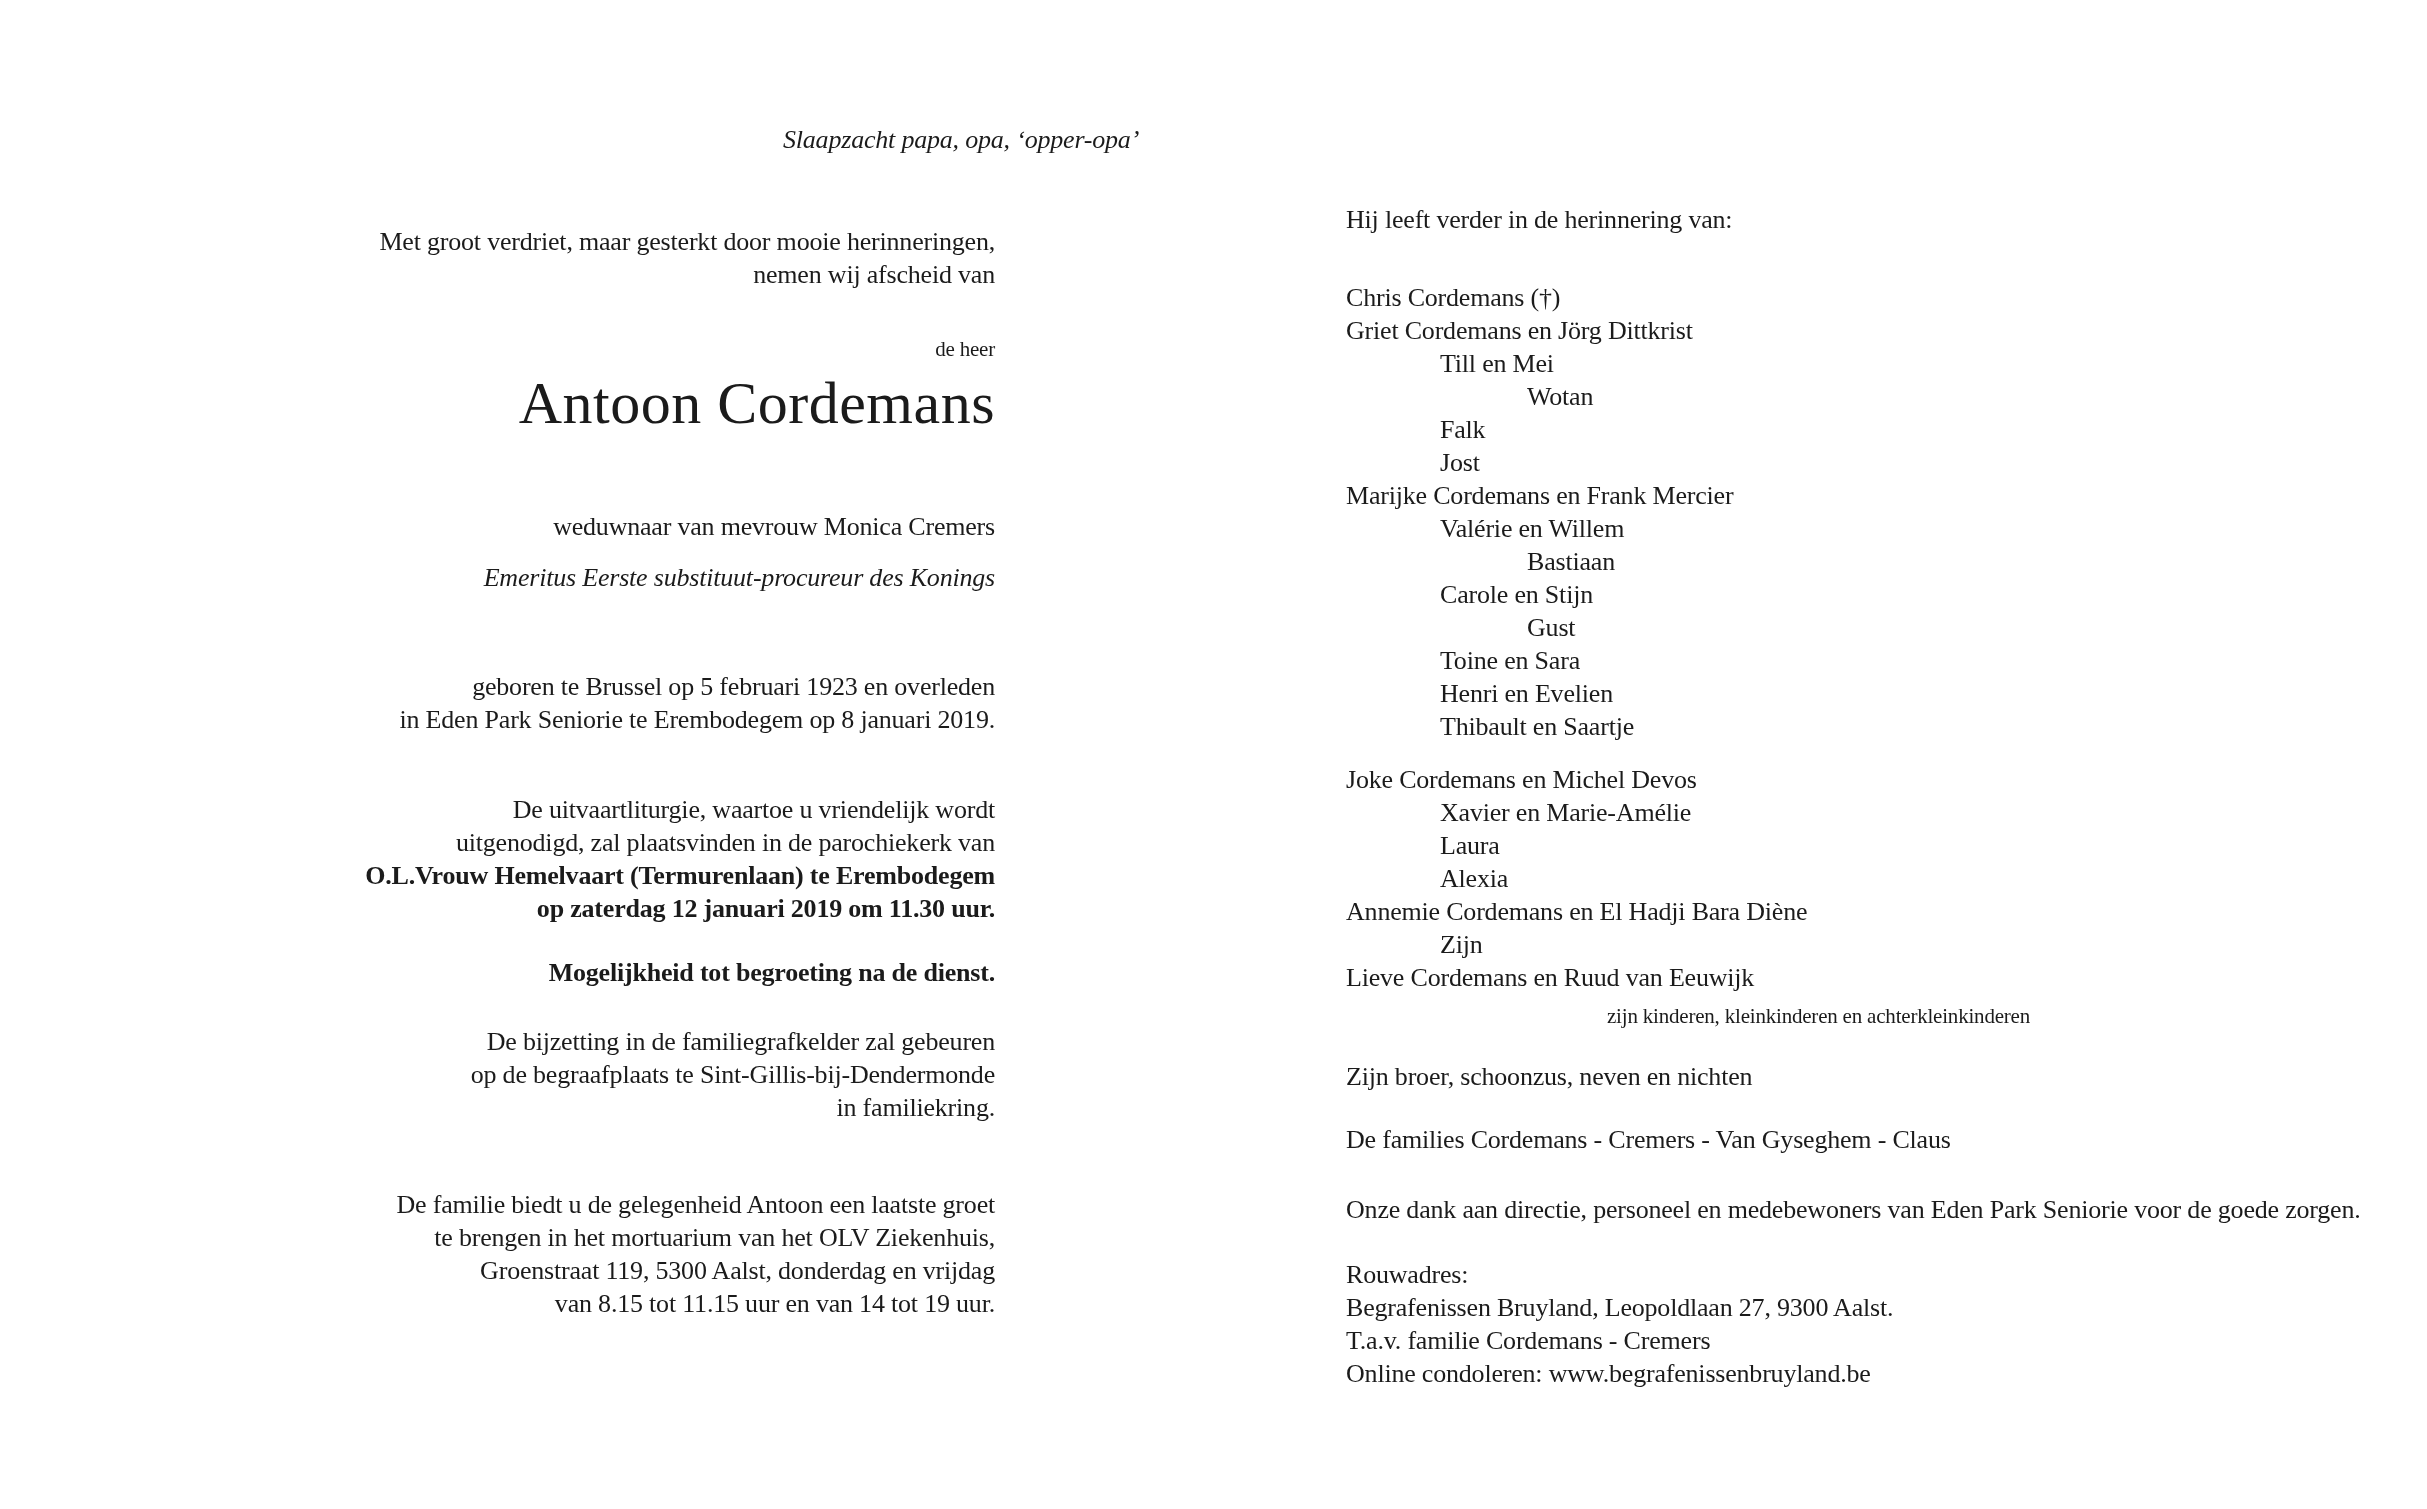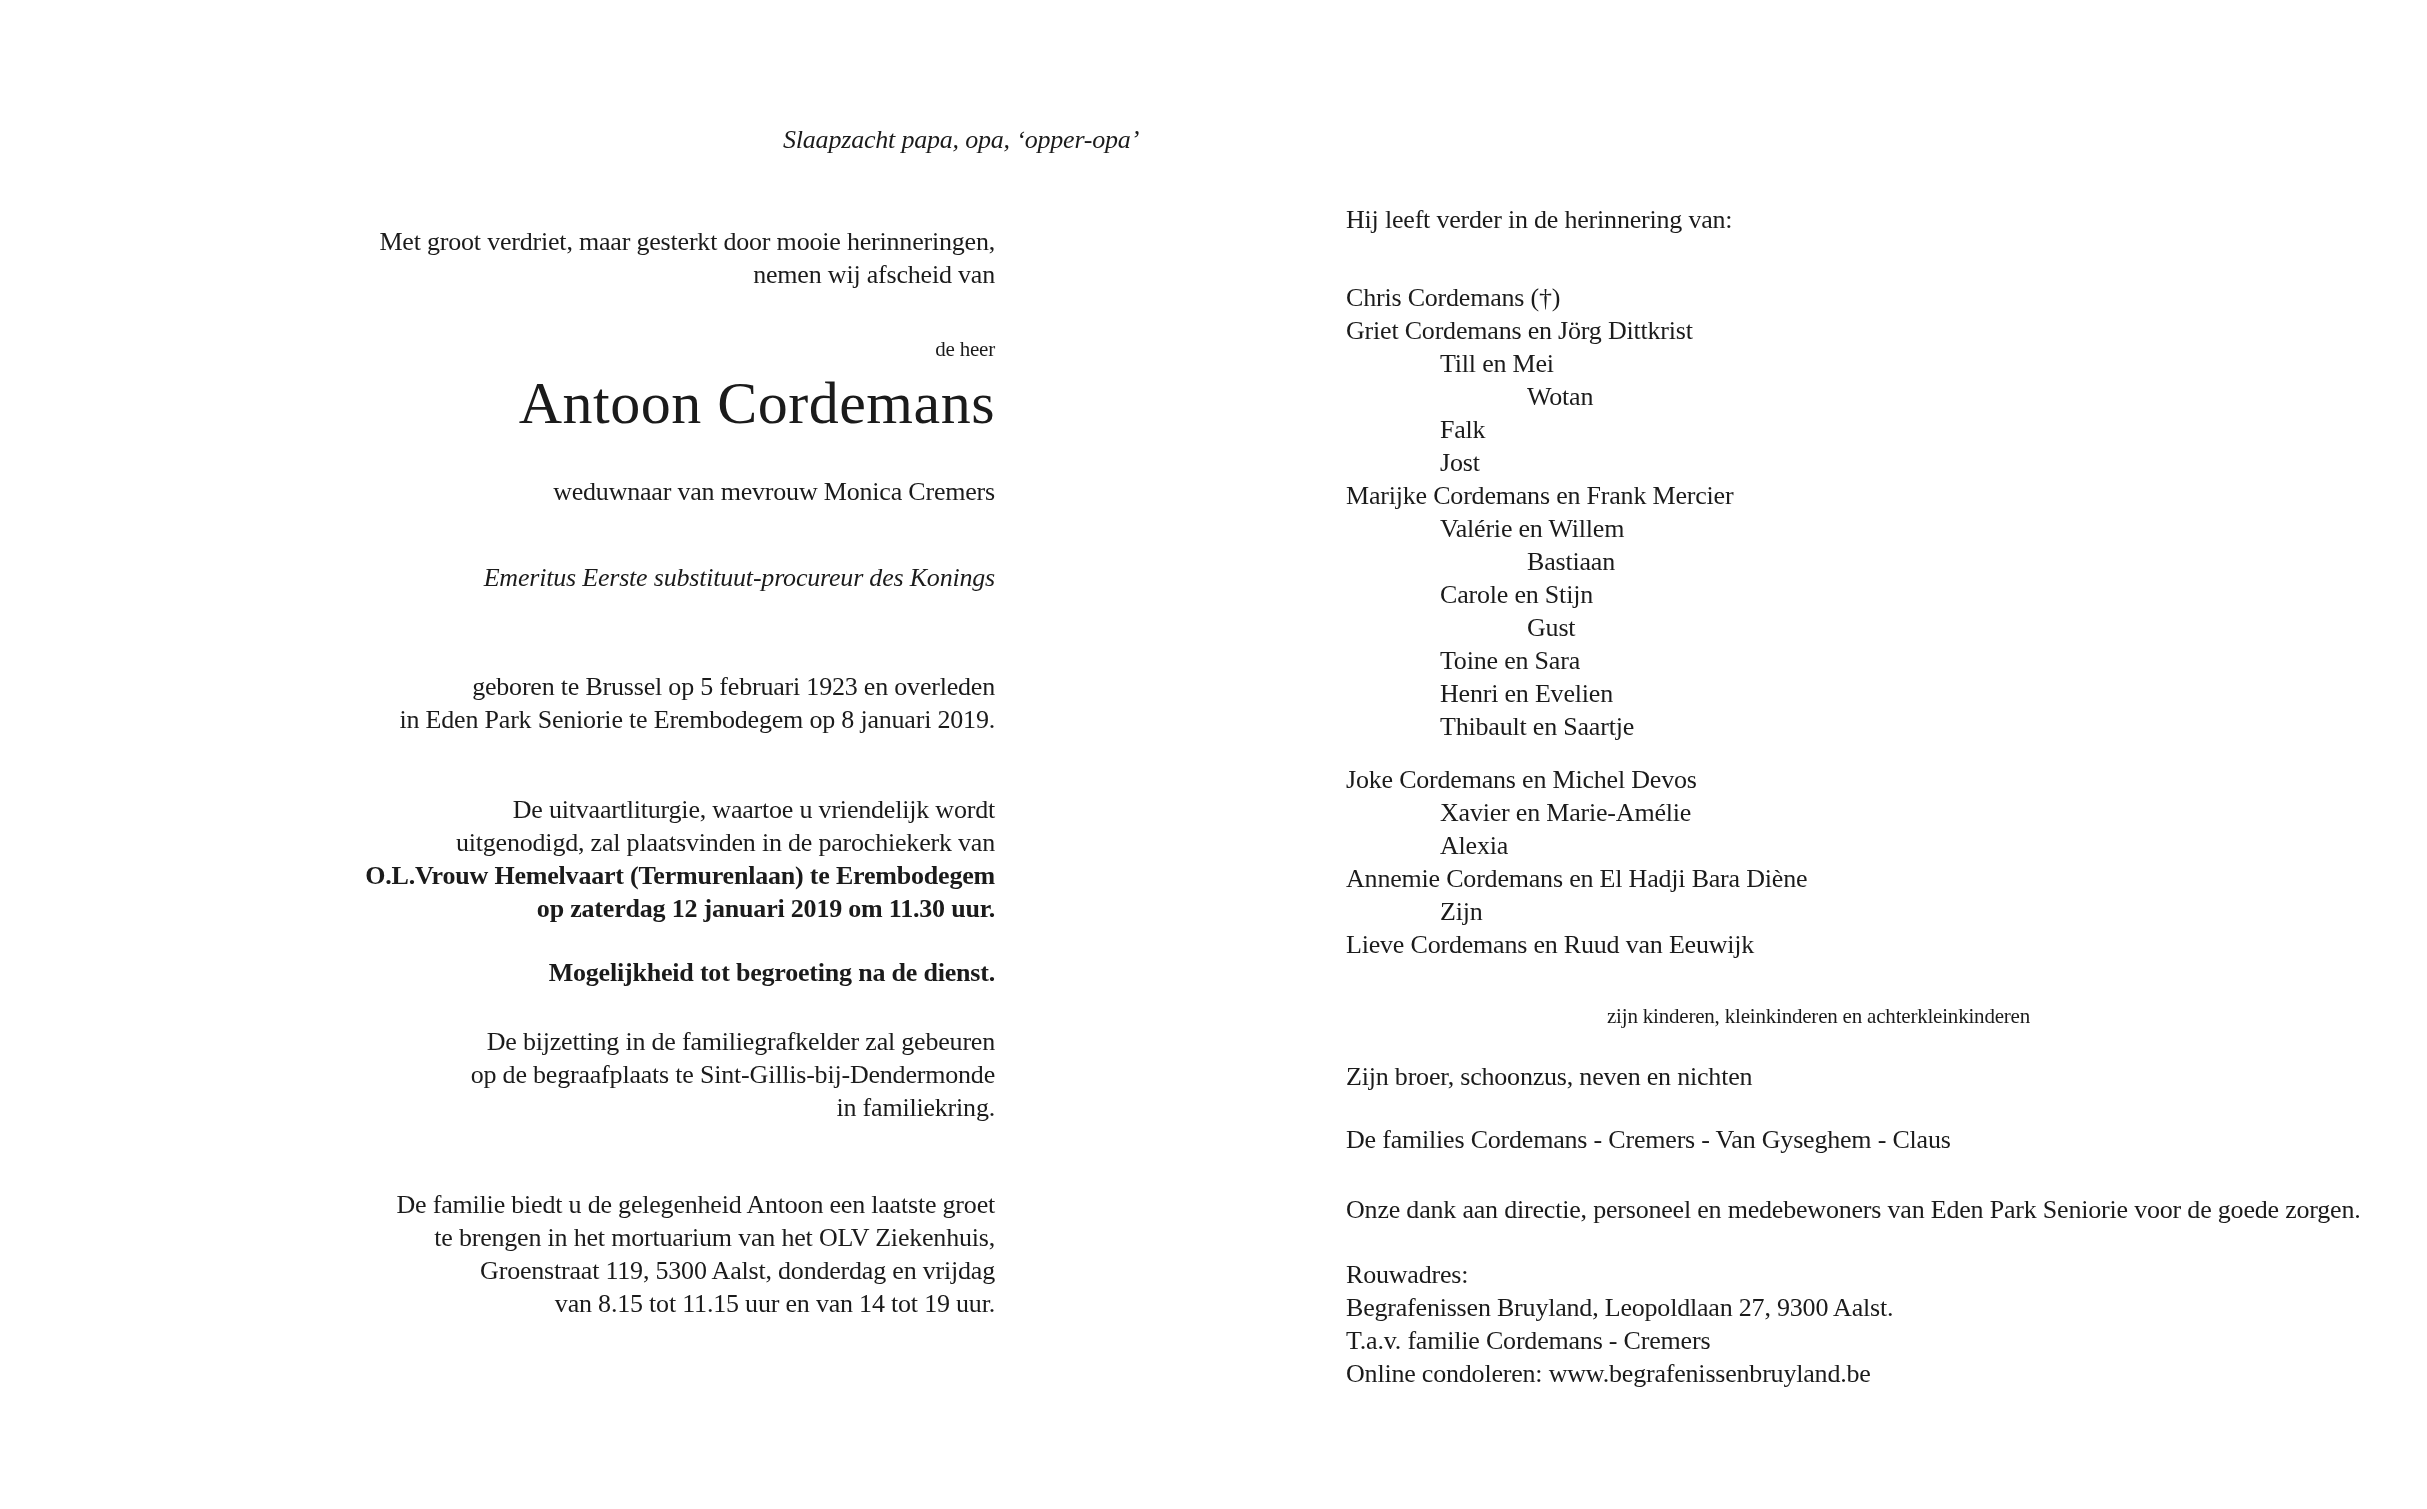--- a/index.html
+++ b/index.html
@@ -46,21 +46,21 @@
 
 <div class="abs left-col centered body-text" style="top:225px">
     <div class="nowrap">Met groot verdriet, maar gesterkt door mooie herinneringen,</div>
     <div class="nowrap">nemen wij afscheid van</div>
   </div>
 
 <div class="abs left-col centered honorific" style="top:333px">de heer</div>
 
 <div class="abs left-col centered deceased-name" style="top:374px">Antoon Cordemans</div>
 
-<div class="abs left-col centered body-text" style="top:475px">weduwnaar van mevrouw Monica Cremers</div>
+<div class="abs left-col centered body-text" style="top:510px">weduwnaar van mevrouw Monica Cremers</div>
 
 <div class="abs left-col centered body-text italic" style="top:561px">Emeritus Eerste substituut-procureur des Konings</div>
 
 <div class="abs left-col centered body-text" style="top:670px">
     <div class="nowrap">geboren te Brussel op 5 februari 1923 en overleden</div>
     <div class="nowrap">in Eden Park Seniorie te Erembodegem op 8 januari 2019.</div>
   </div>
 
 <div class="abs left-col centered body-text" style="top:793px">
   <div>
@@ -103,20 +103,21 @@
     <div class="fam-line indent-1">Carole en Stijn</div>
     <div class="fam-line indent-2">Gust</div>
     <div class="fam-line indent-1">Toine en Sara</div>
     <div class="fam-line indent-1">Henri en Evelien</div>
     <div class="fam-line indent-1">Thibault en Saartje</div>
   </div>
 
 <div class="abs right-col body-text" style="top:763px">
     <div class="fam-line indent-0">Joke Cordemans en Michel Devos</div>
     <div class="fam-line indent-1">Xavier en Marie-Amélie</div>
+    <div class="fam-line indent-1">Laura</div>
     <div class="fam-line indent-1">Alexia</div>
     <div class="fam-line indent-0">Annemie Cordemans en El Hadji Bara Diène</div>
     <div class="fam-line indent-1">Zijn</div>
     <div class="fam-line indent-0">Lieve Cordemans en Ruud van Eeuwijk</div>
   </div>
 
 <div class="abs children-note">zijn kinderen, kleinkinderen en achterkleinkinderen</div>
 
 <div class="abs right-col body-text" style="top:1060px">Zijn broer, schoonzus, neven en nichten</div>
 

